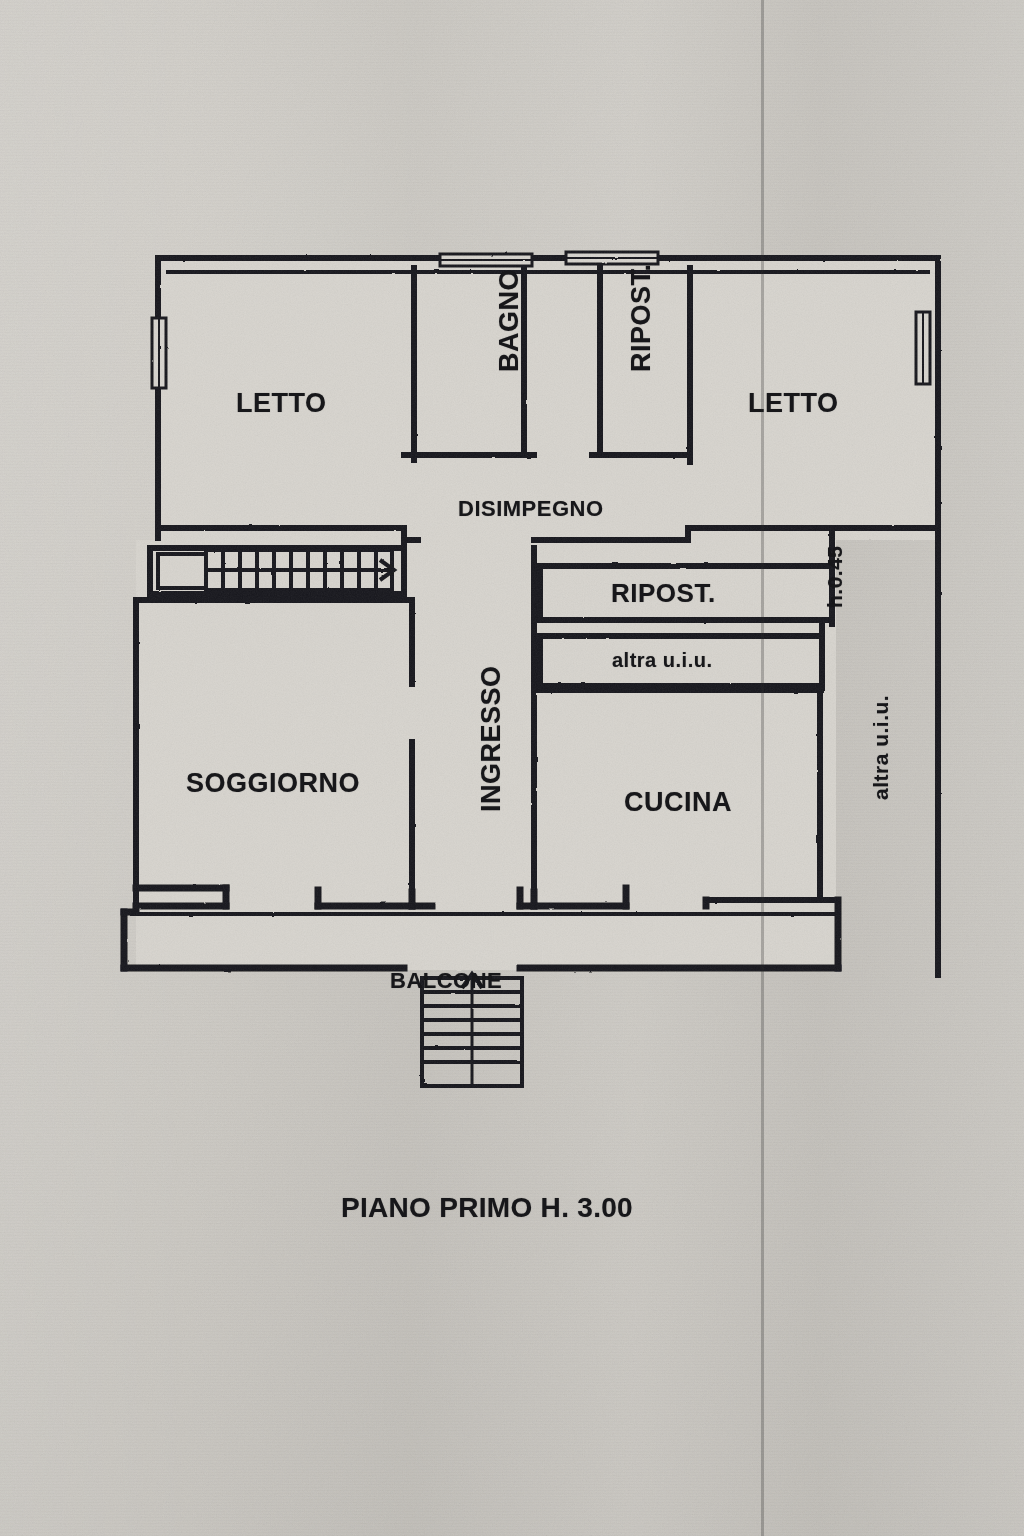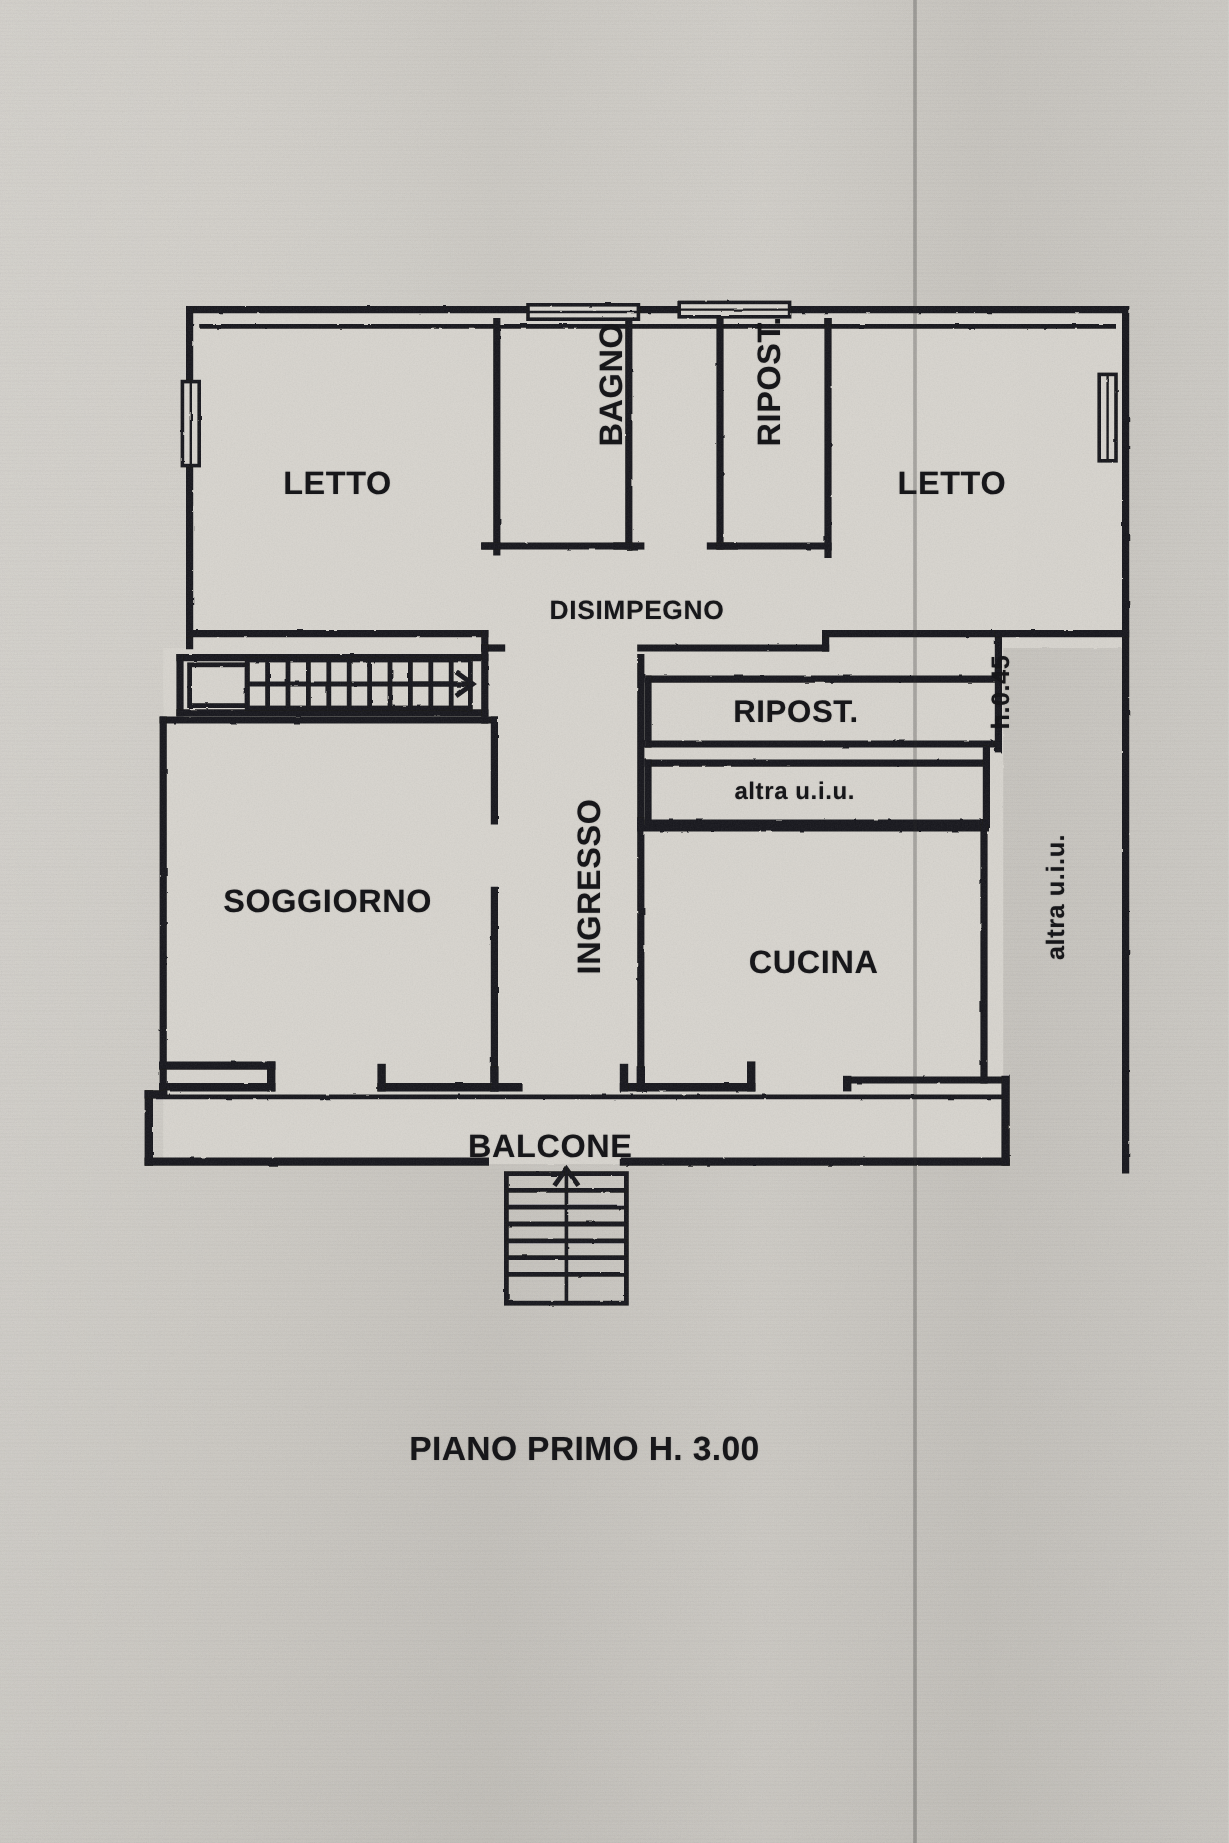--- a/index.html
+++ b/index.html
@@ -249,25 +249,25 @@
   <div class="lbl" style="left:611px;top:580px;font-size:26px;">RIPOST.</div>
 
   <div class="lbl vert" style="left:824px;top:608px;font-size:21px;transform:rotate(-90deg);">h.0.45</div>
 
   <div class="lbl small" style="left:612px;top:650px;font-size:20px;">altra u.i.u.</div>
 
   <div class="lbl vert" style="left:870px;top:800px;font-size:21px;transform:rotate(-90deg);">altra u.i.u.</div>
 
   <div class="lbl vert" style="left:478px;top:812px;font-size:27px;transform:rotate(-90deg);">INGRESSO</div>
 
-  <div class="lbl" style="left:186px;top:738px;font-size:27px;">SOGGIORNO</div>
+  <div class="lbl" style="left:186px;top:770px;font-size:27px;">SOGGIORNO</div>
 
   <div class="lbl" style="left:624px;top:789px;font-size:27px;">CUCINA</div>
 
-  <div class="lbl" style="left:390px;top:942px;font-size:27px;">BALCONE</div>
+  <div class="lbl" style="left:390px;top:970px;font-size:22px;">BALCONE</div>
 
   <div class="lbl" style="left:341px;top:1194px;font-size:28px;letter-spacing:.3px;">PIANO PRIMO H. 3.00</div>
 </div>
 
 <svg id="crease" viewBox="0 0 58 1536" preserveAspectRatio="none">
   <defs>
     <filter id="creaseNoise">
       <feTurbulence type="fractalNoise" baseFrequency="0.035 0.95" numOctaves="5" seed="21" result="t"></feTurbulence>
       <feColorMatrix in="t" type="saturate" values="0"></feColorMatrix>
       <feComponentTransfer>

